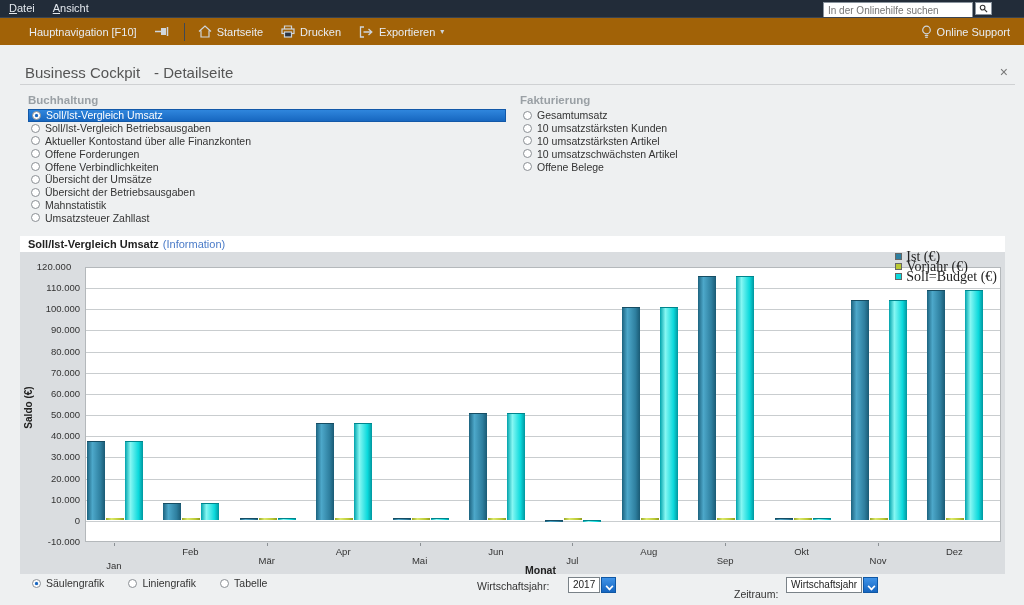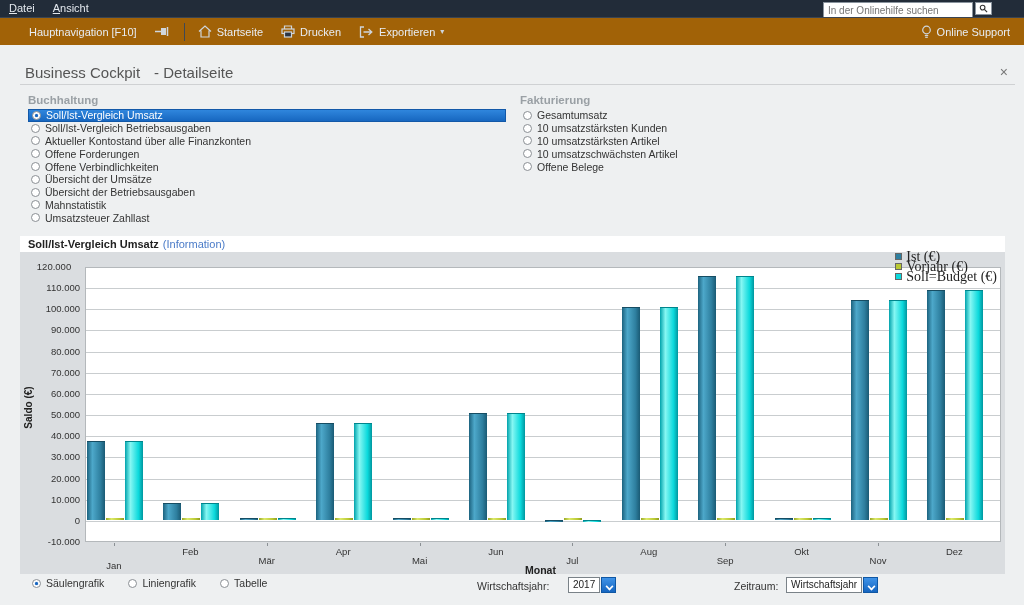--- a/index.html
+++ b/index.html
@@ -342,20 +342,20 @@
         <div class="vr">
           <span class="radio"></span>
           <span>Tabelle</span>
         </div>
       </div>
     <div class="select-label" style="left:477px;">Wirtschaftsjahr:</div>
     <div class="select-box" style="left:552px;">
       <div class="select-value">2017</div>
       <div class="select-arrow"></div>
     </div>
-    <div class="select-label" style="left:734px;">Zeitraum:</div>
+    <div class="select-label" style="left:734px;margin-top:8px;">Zeitraum:</div>
     <div class="select-box" style="left:770px;">
       <div class="select-value">Wirtschaftsjahr</div>
       <div class="select-arrow"></div>
     </div>
   </div>
 
 </div>
 
 </body></html>

